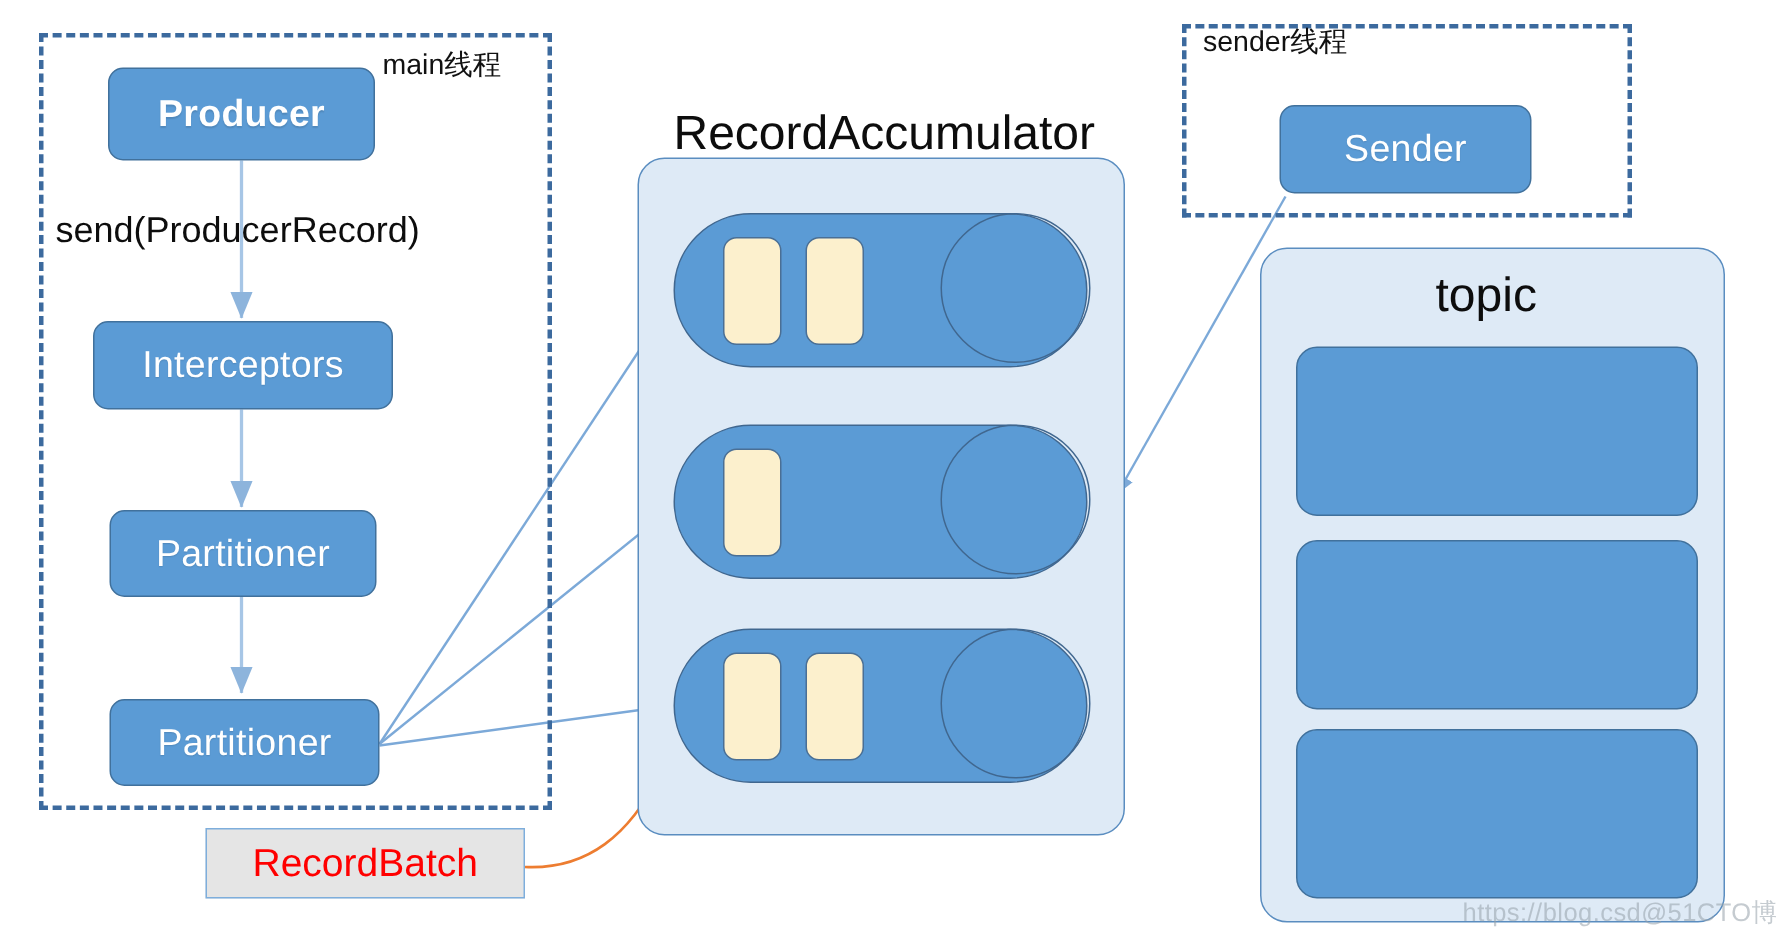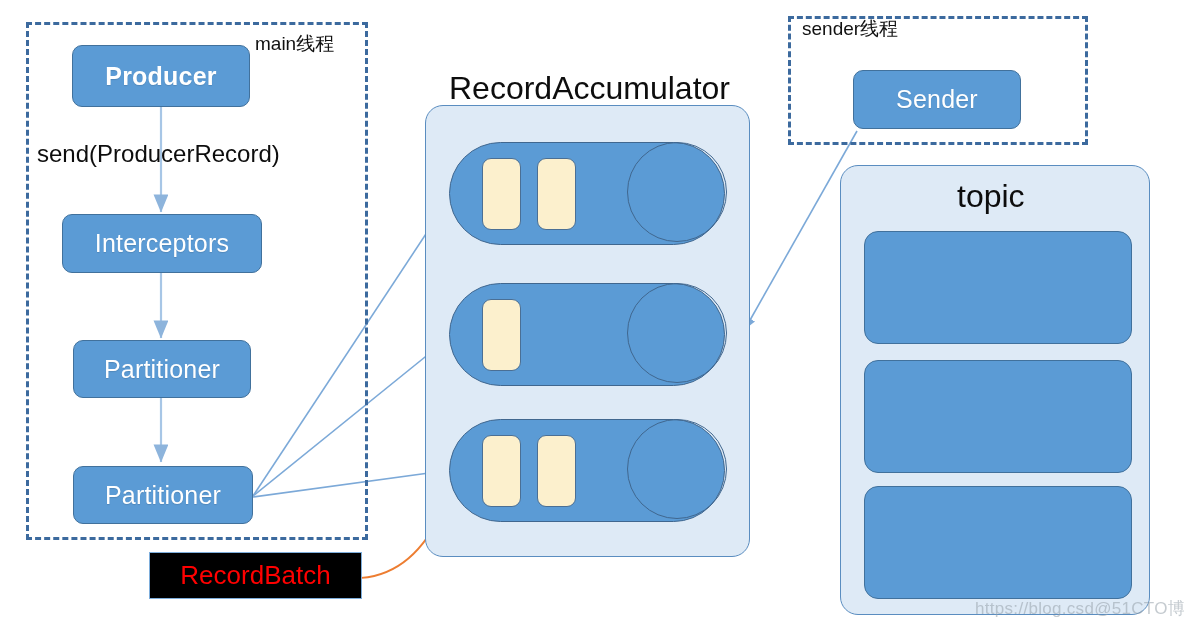--- a/index.html
+++ b/index.html
@@ -102,28 +102,27 @@
     box-sizing: border-box;
     background: #5B9BD5;
     border: 1.5px solid #41719C;
     border-radius: 14px;
   }
 
   
   .callout {
     position: absolute;
     box-sizing: border-box;
-    background: #000000;
+    background: #e5e5e5;
     border: 1.5px solid #7EAEDC;
     color: #FF0000;
     font-size: 26px;
     display: flex;
     align-items: center;
     justify-content: center;
-    margin-left: 12px;
   }
 
   
   .watermark {
     position: absolute;
     font-size: 17px;
     color: rgba(150,160,170,0.55);
     white-space: nowrap;
     letter-spacing: 0.3px;
   }

